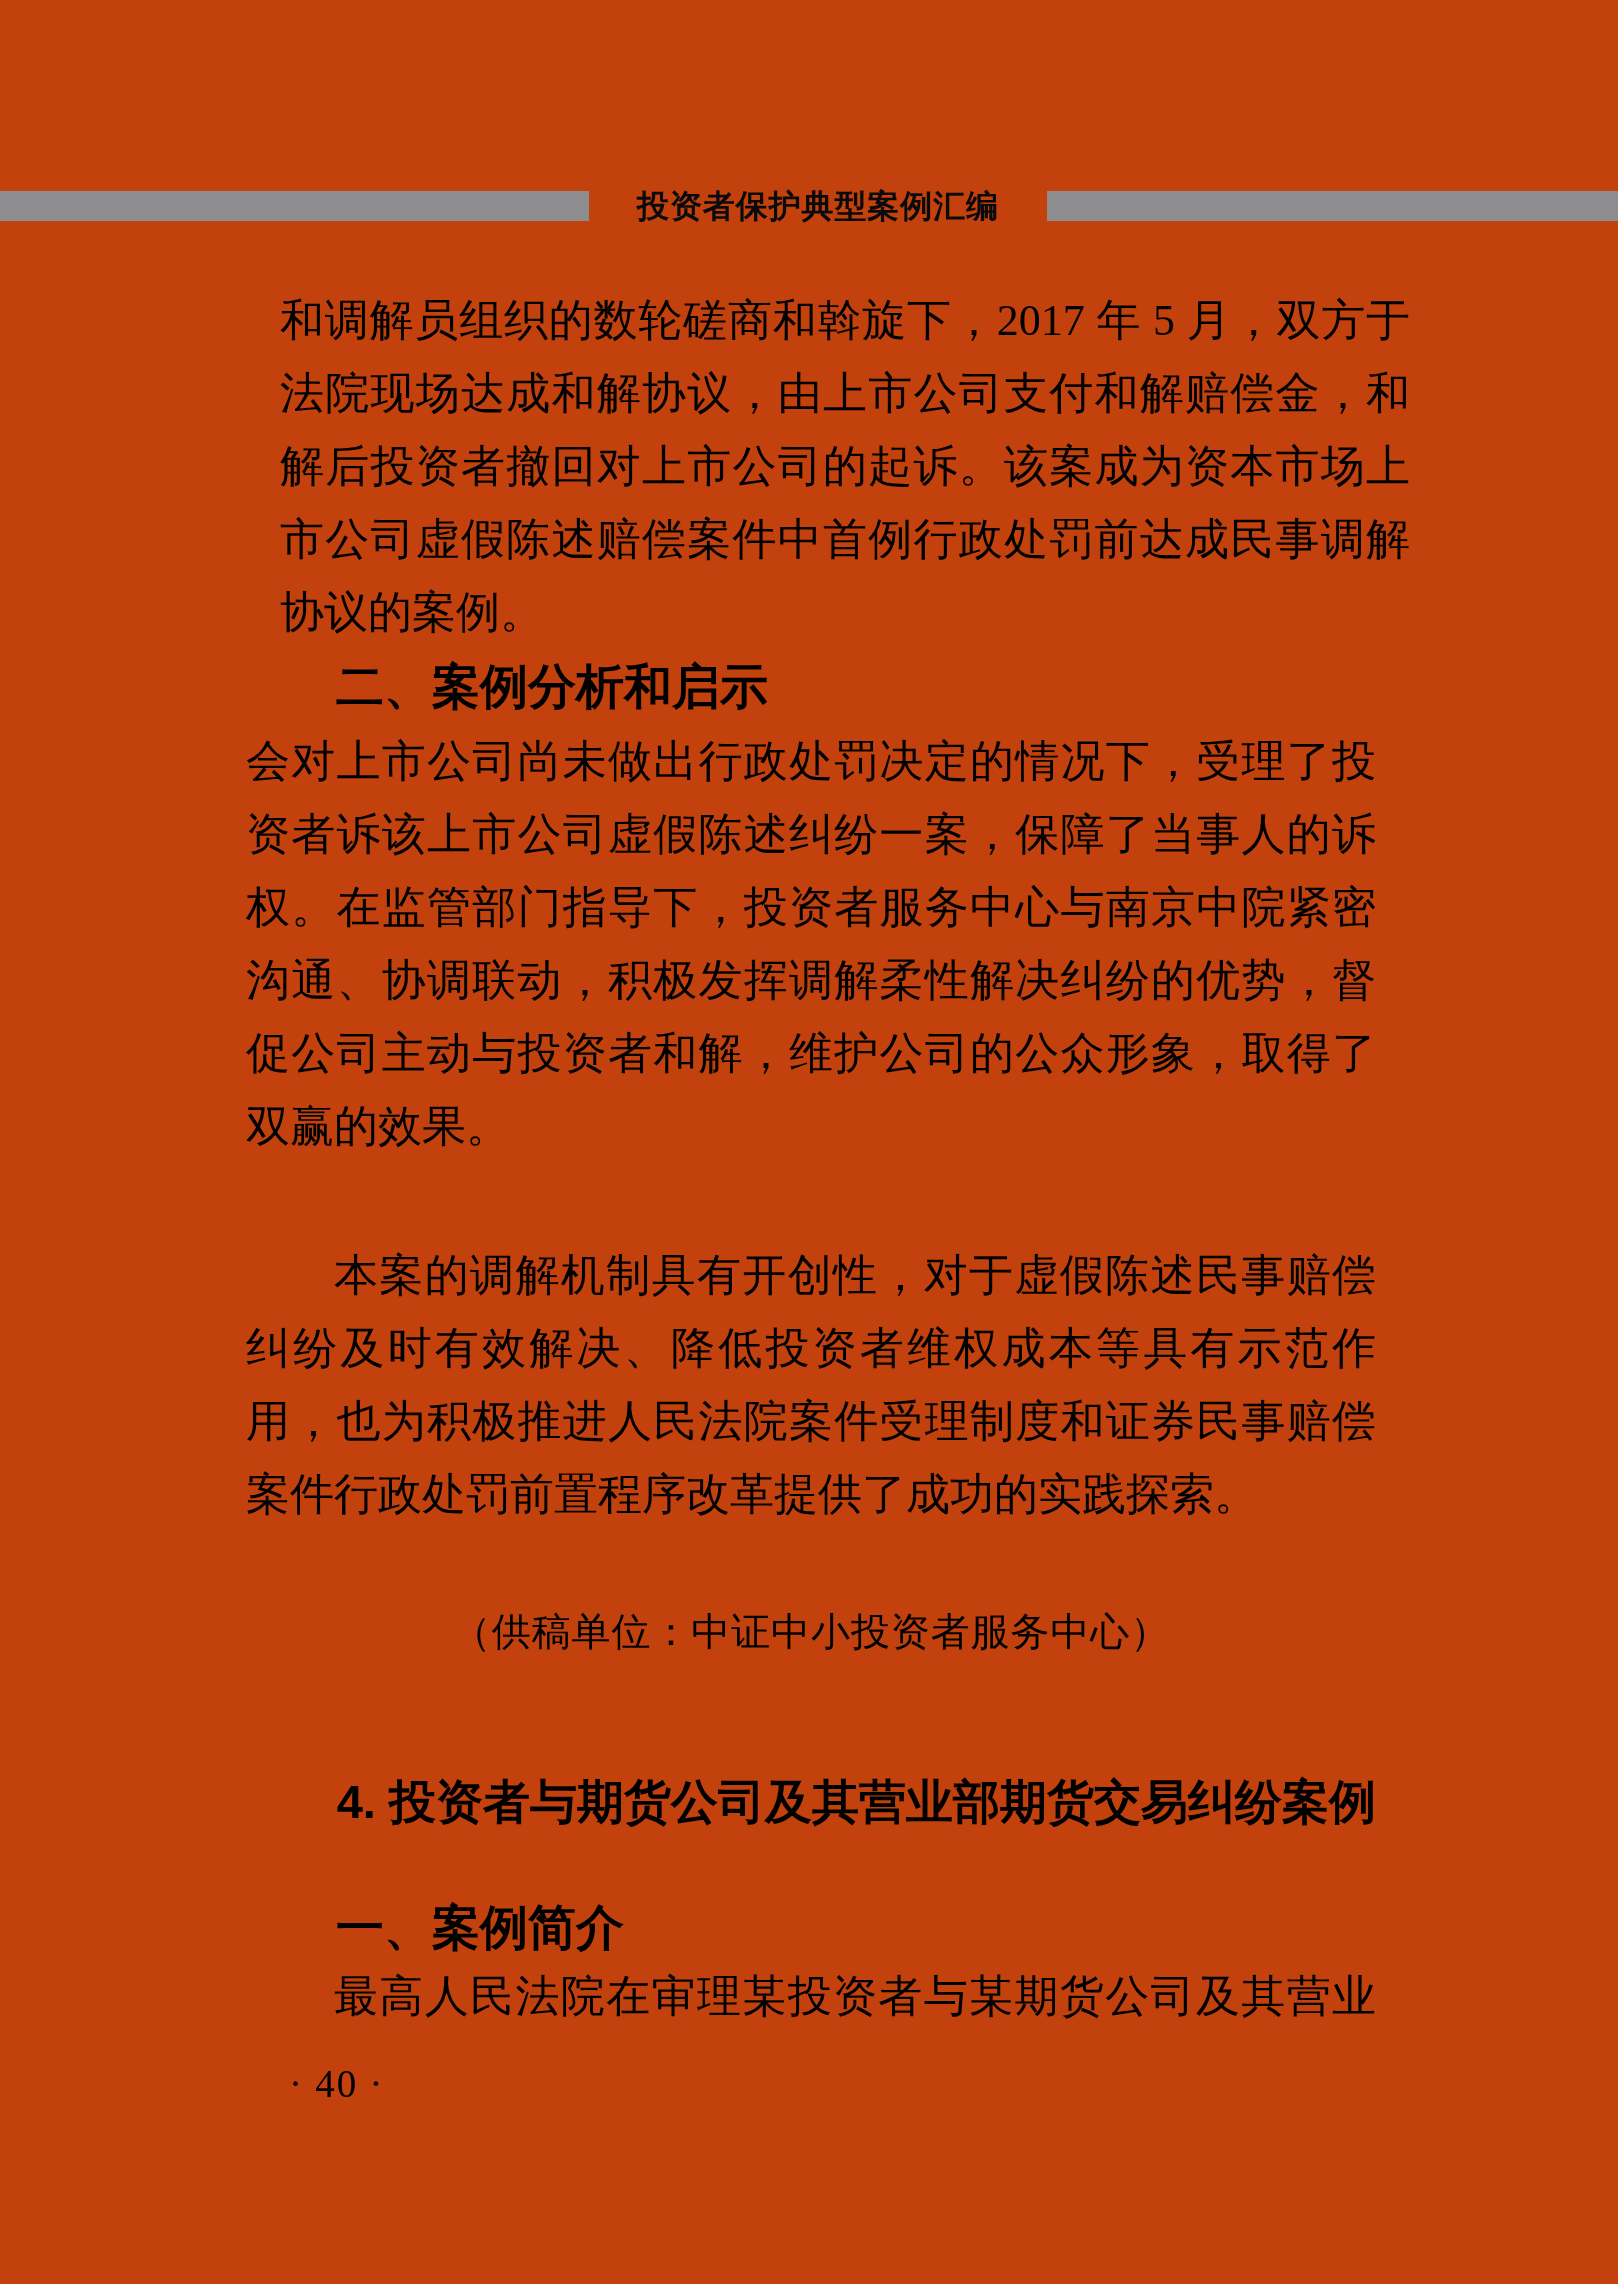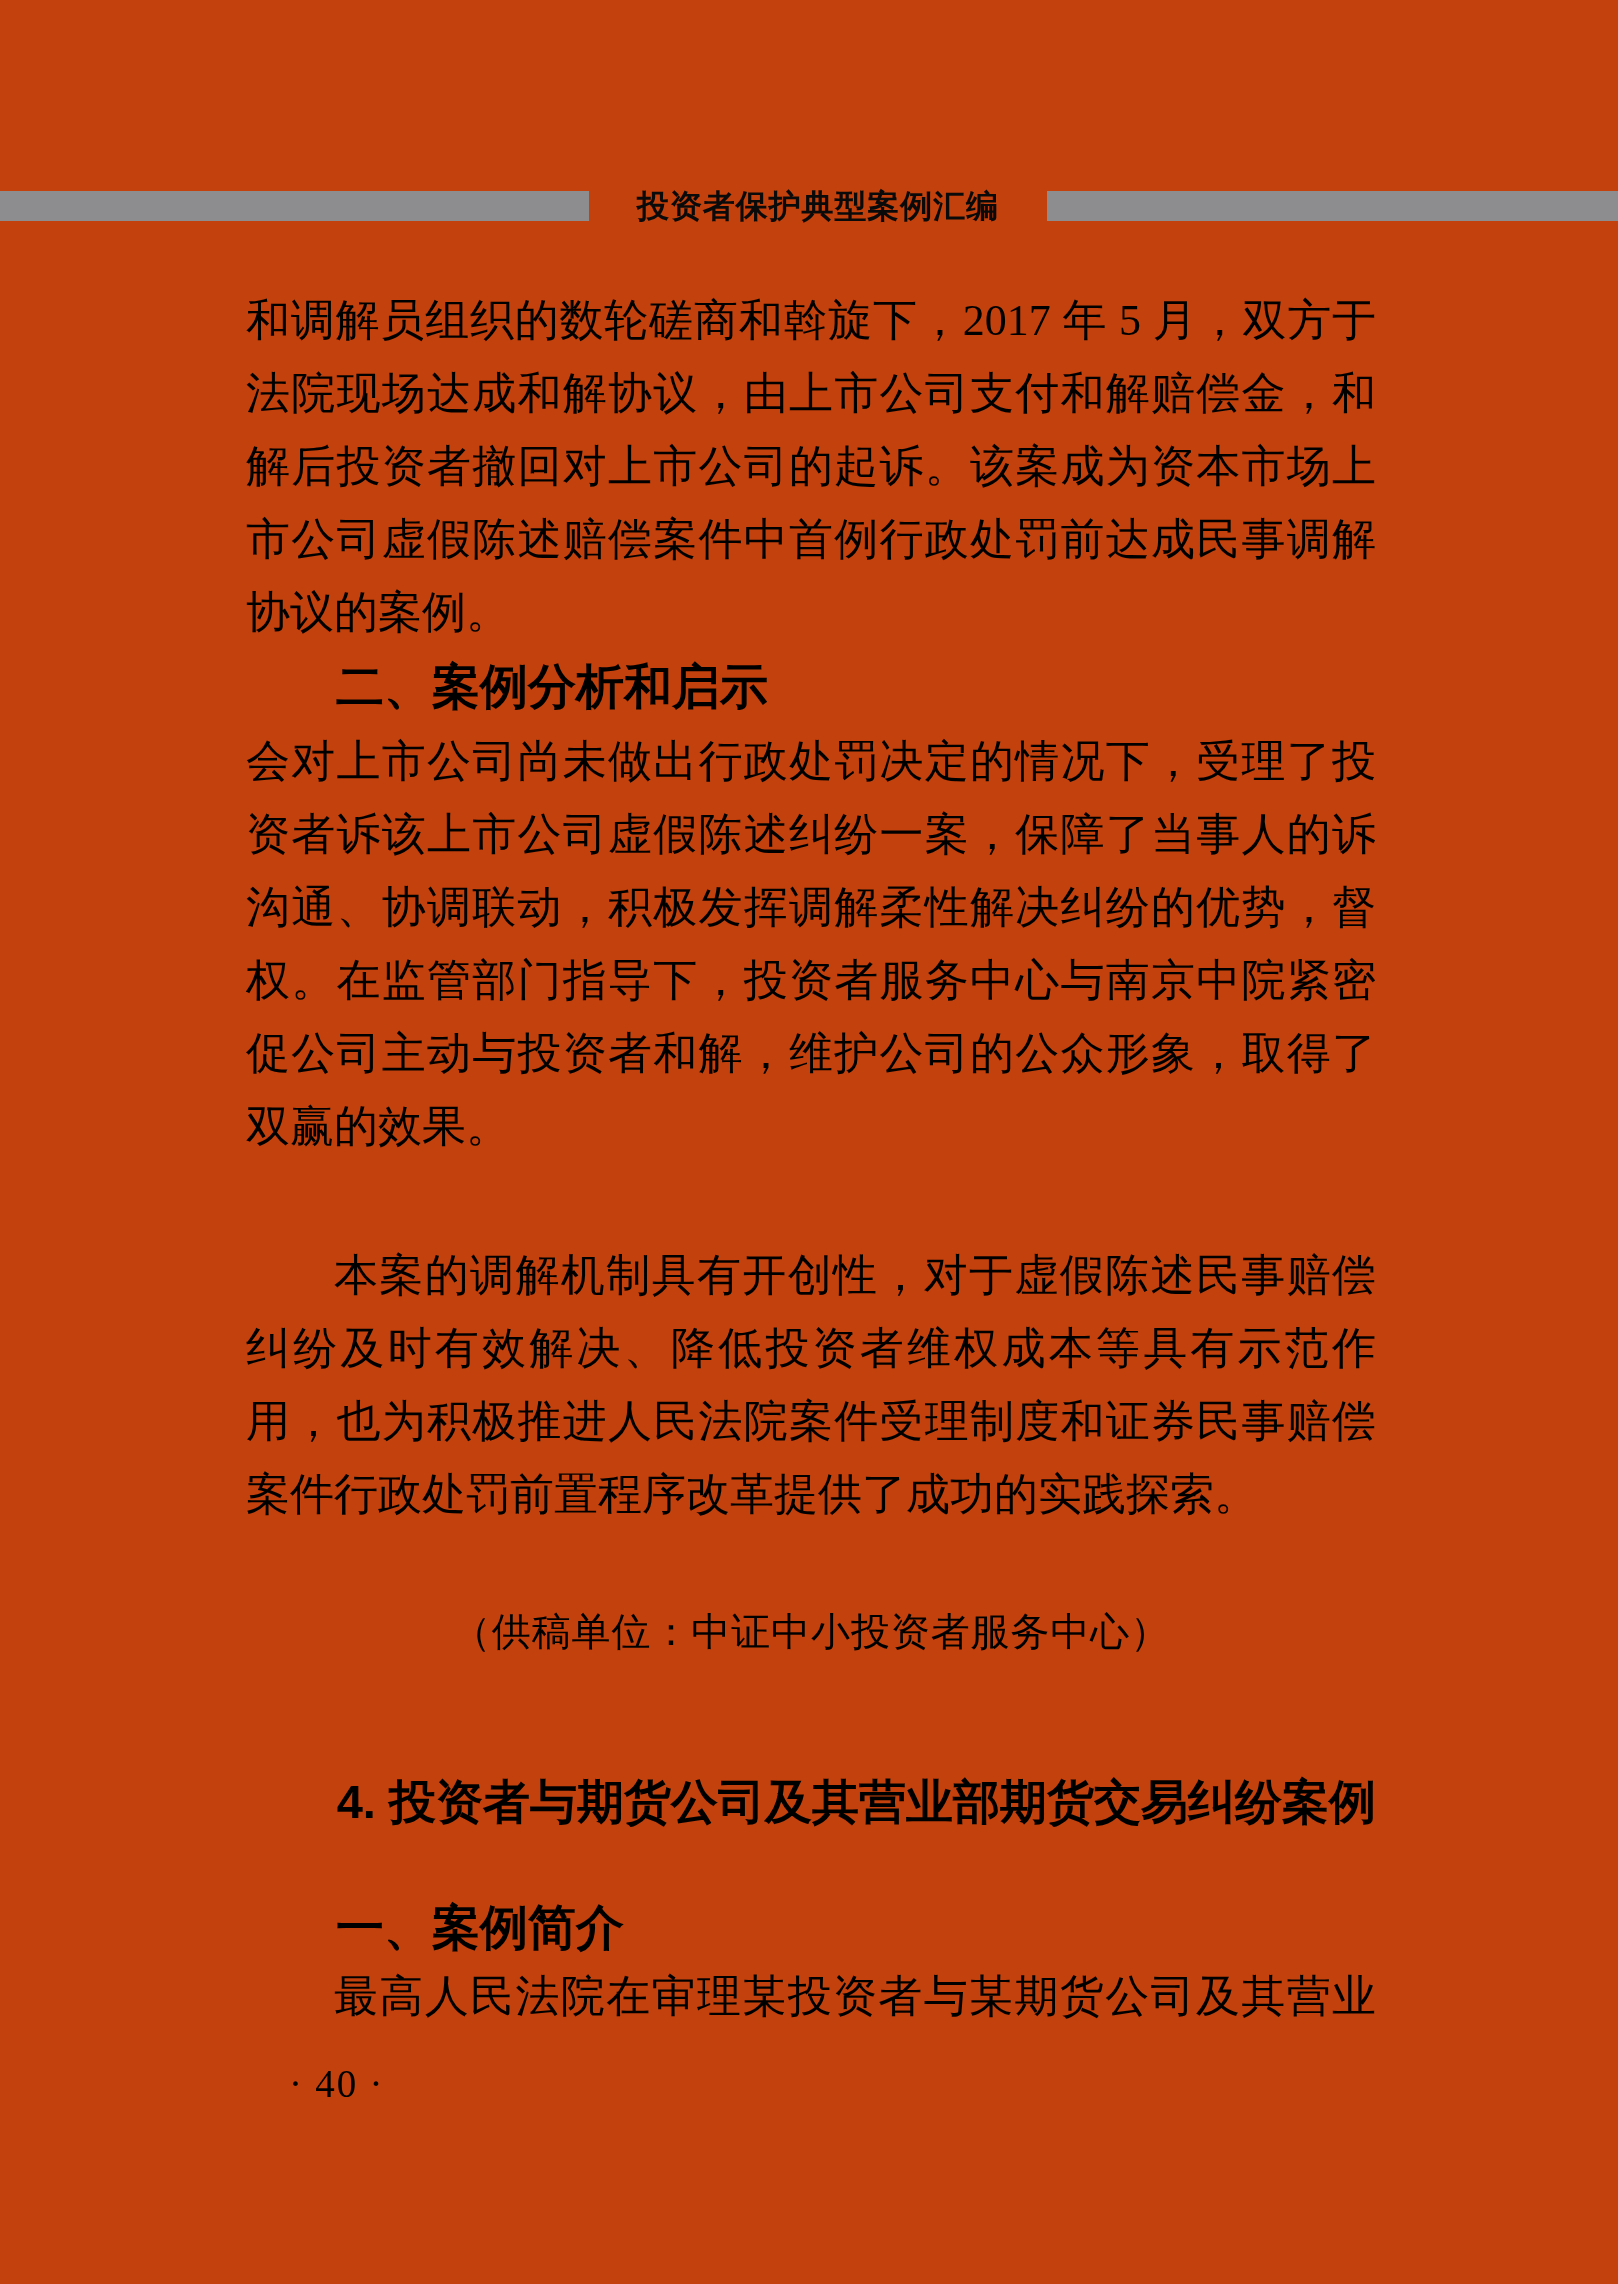--- a/index.html
+++ b/index.html
@@ -89,21 +89,21 @@
     white-space: nowrap;
   }
   .page-number {
     font-size: 39px;
     line-height: 54px;
     padding-left: 43px;
     letter-spacing: 1.8px;
     white-space: nowrap;
   }
 
-  #para1       { top: 284px; }
+  #para1       { top: 284px; margin-left: 34px; }
   #heading2    { top: 650px; }
   #para2       { top: 725px; }
   #para3       { top: 1239px; }
   #attribution { top: 1595px; text-align: center; }
   #title4      { top: 1765px; }
   #heading1    { top: 1891px; }
   #para4       { top: 1960px; }
   #pagenum     { top: 2057px; }
 </style>
 </head>
@@ -125,22 +125,22 @@
       <div class="line">解后投资者撤回对上市公司的起诉。该案成为资本市场上</div>
       <div class="line">市公司虚假陈述赔偿案件中首例行政处罚前达成民事调解</div>
       <div class="line para-end">协议的案例。</div>
     </div>
 
   <div id="heading2" class="block section-heading">二、案例分析和启示</div>
 
   <div id="para2" class="block">
       <div class="line">会对上市公司尚未做出行政处罚决定的情况下，受理了投</div>
       <div class="line">资者诉该上市公司虚假陈述纠纷一案，保障了当事人的诉</div>
+      <div class="line">权。在监管部门指导下，投资者服务中心与南京中院紧密</div>
       <div class="line">沟通、协调联动，积极发挥调解柔性解决纠纷的优势，督</div>
-      <div class="line">权。在监管部门指导下，投资者服务中心与南京中院紧密</div>
       <div class="line">促公司主动与投资者和解，维护公司的公众形象，取得了</div>
       <div class="line para-end">双赢的效果。</div>
     </div>
 
   <div id="para3" class="block">
       <div class="line indent">本案的调解机制具有开创性，对于虚假陈述民事赔偿</div>
       <div class="line">纠纷及时有效解决、降低投资者维权成本等具有示范作</div>
       <div class="line">用，也为积极推进人民法院案件受理制度和证券民事赔偿</div>
       <div class="line para-end">案件行政处罚前置程序改革提供了成功的实践探索。</div>
     </div>

